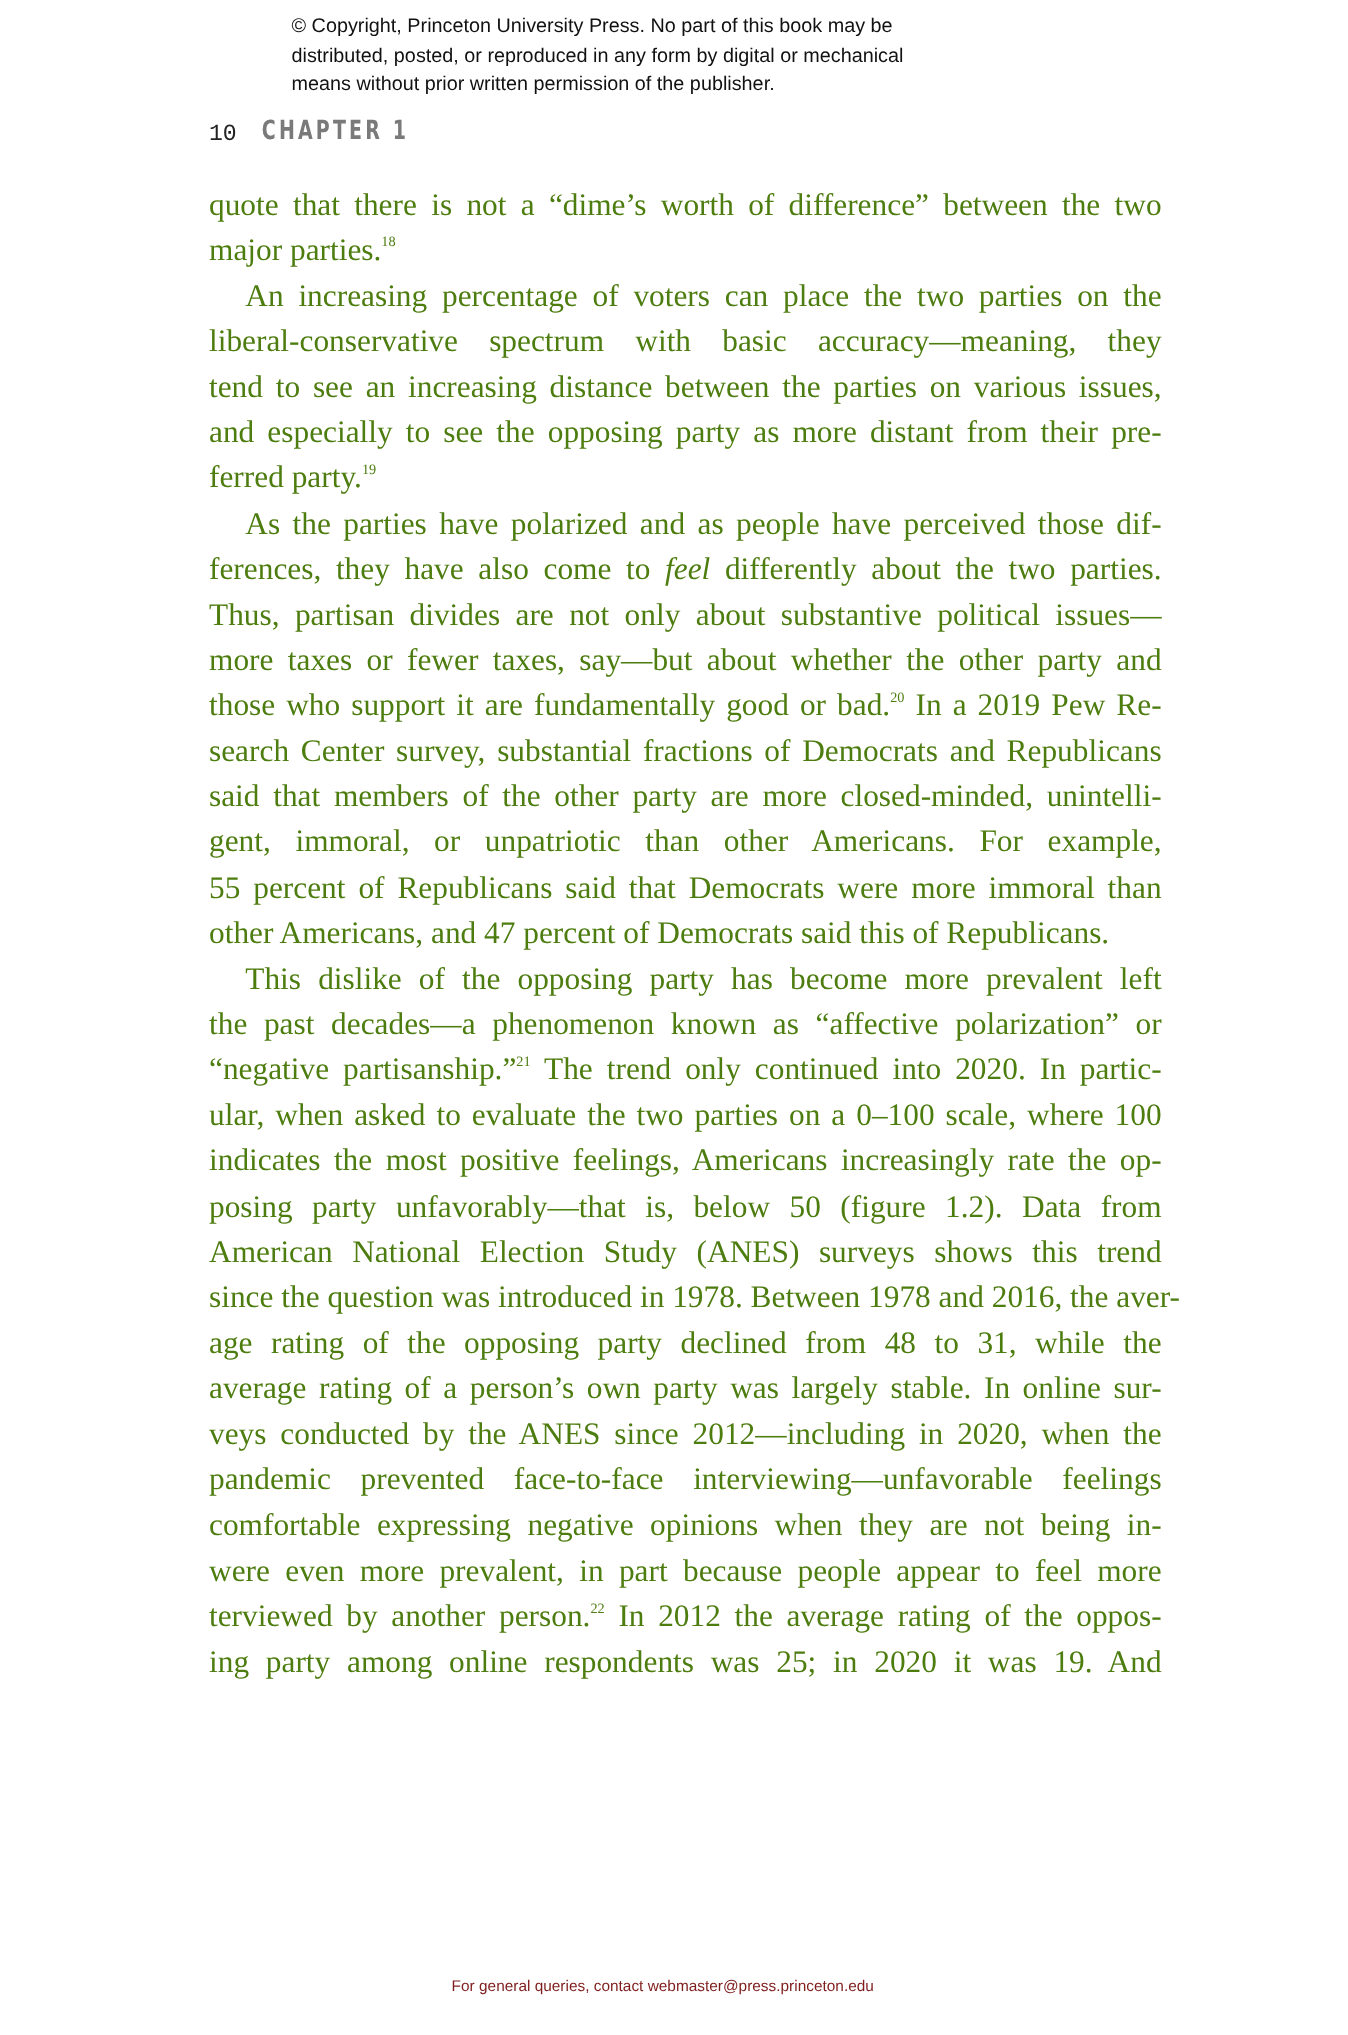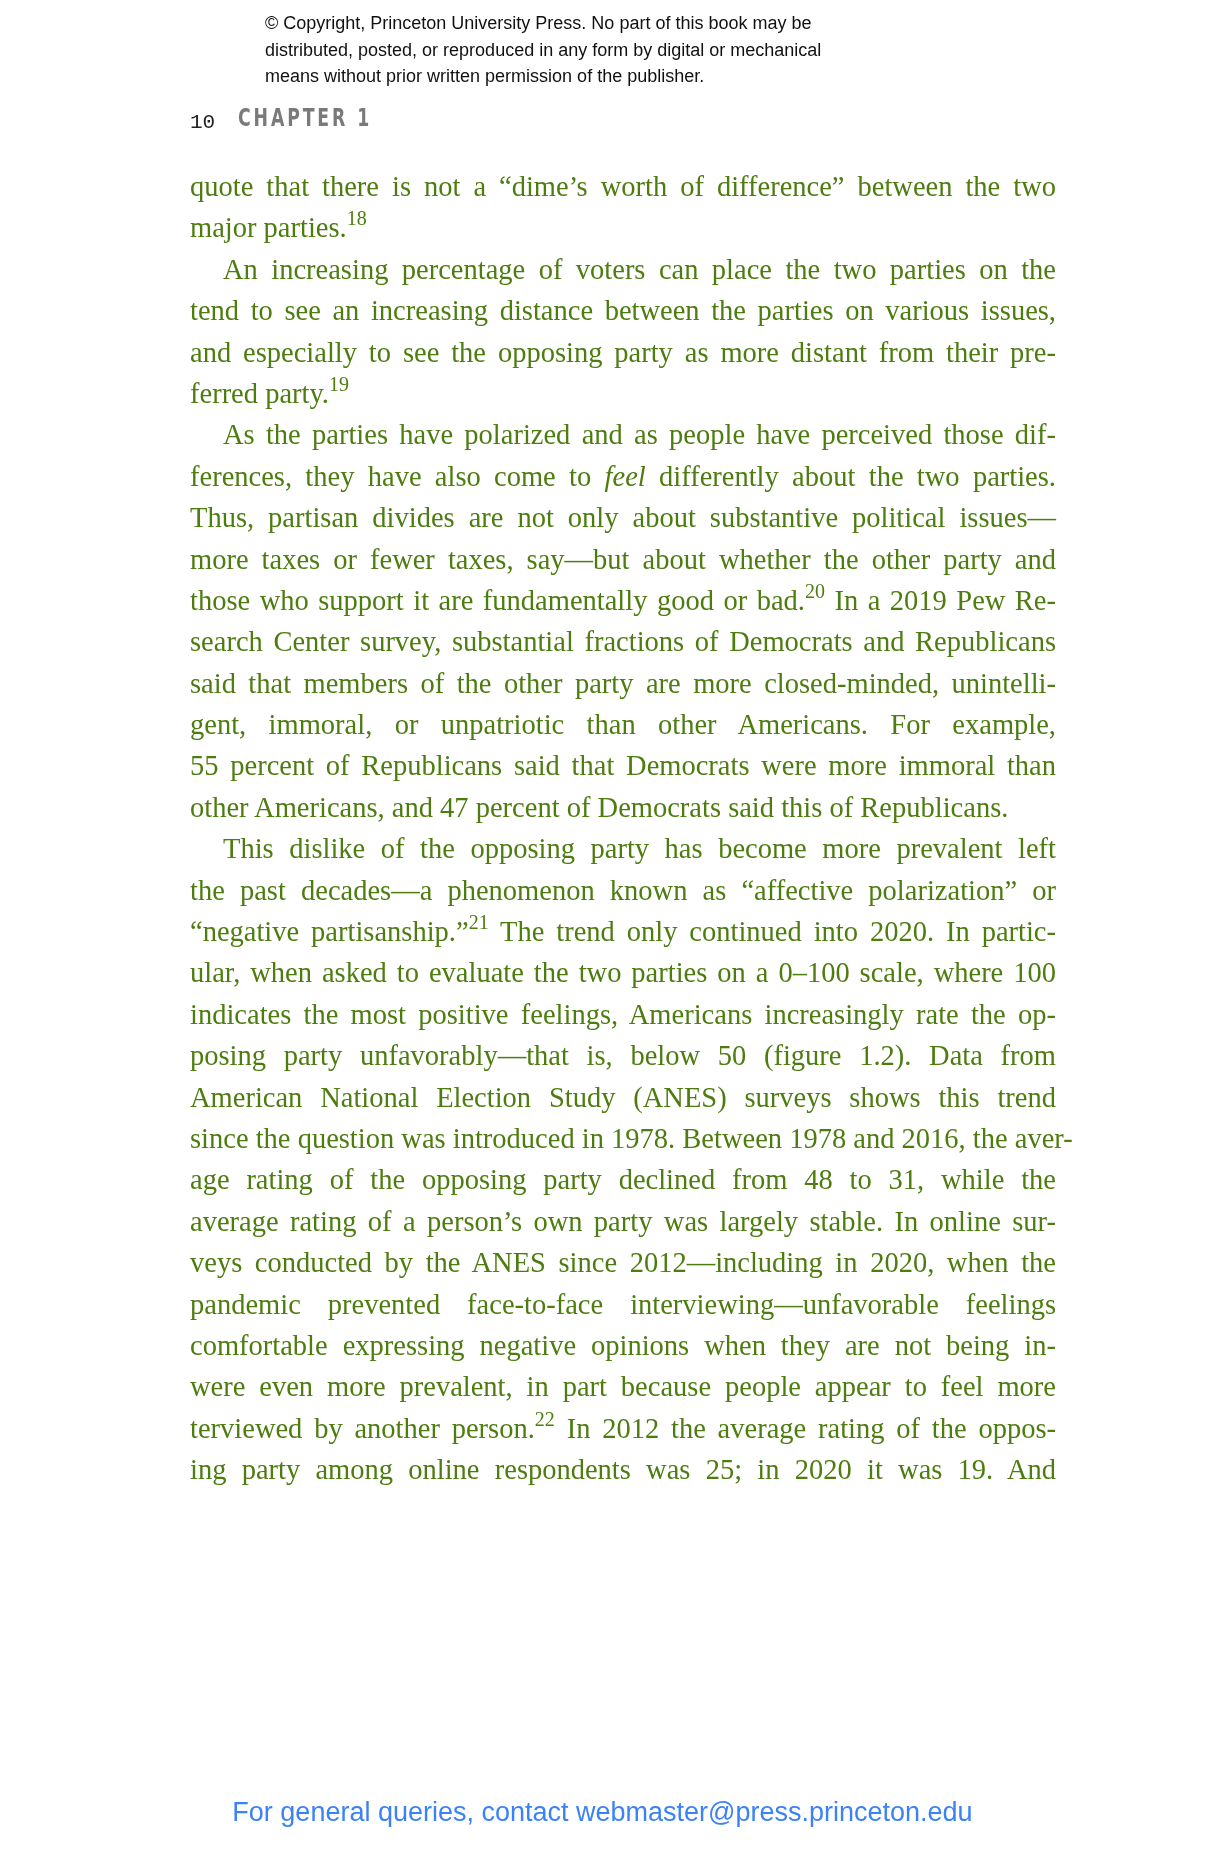--- a/index.html
+++ b/index.html
@@ -25,44 +25,45 @@
     position: absolute; left: 190px; top: 166px; width: 866px;
     font-family: "Liberation Serif", serif; font-size: 28.5px;
     line-height: 41.4px; color: #4d7c0f;
   }
   .line {
     display: block; height: 41.4px; white-space: nowrap;
     text-align: justify; text-align-last: justify; overflow: visible;
   }
   .line.last { text-align-last: left; }
   .line.indent { padding-left: 33px; }
-  .line sup { font-size: 20px; vertical-align: 12px; line-height: 0; }
+  .line sup { font-size: 13px; vertical-align: 12px; line-height: 0; }
   .footer {
     position: absolute; left: 0; width: 1205px; top: 1797px; text-align: center;
-    font-family: "Liberation Sans", sans-serif; font-size: 27px; color: #3b82f6;
+    font-family: "Liberation Sans", sans-serif; font-size: 14px; color: #7f1d1d;
   }
 </style>
 </head>
 <body>
 
 <div class="copyright">
   <div>© Copyright, Princeton University Press. No part of this book may be</div>
   <div>distributed, posted, or reproduced in any form by digital or mechanical</div>
   <div>means without prior written permission of the publisher.</div>
 </div>
 
 <div class="running-head">
   <span class="page-num">10</span>
   <span class="chapter-label">CHAPTER 1</span>
 </div>
 
 <div class="body-text" id="body-text">
     <span class="line"><span>quote that there is not a “dime’s worth of difference” between the two</span></span>
     <span class="line last"><span>major parties.</span><sup>18</sup></span>
     <span class="line indent"><span>An increasing percentage of voters can place the two parties on the</span></span>
+    <span class="line"><span>liberal-conservative spectrum with basic accuracy—meaning, they</span></span>
     <span class="line"><span>tend to see an increasing distance between the parties on various issues,</span></span>
     <span class="line"><span>and especially to see the opposing party as more distant from their pre-</span></span>
     <span class="line last"><span>ferred party.</span><sup>19</sup></span>
     <span class="line indent"><span>As the parties have polarized and as people have perceived those dif-</span></span>
     <span class="line"><span>ferences, they have also come to</span> <em>feel</em> <span>differently about the two parties.</span></span>
     <span class="line"><span>Thus, partisan divides are not only about substantive political issues—</span></span>
     <span class="line"><span>more taxes or fewer taxes, say—but about whether the other party and</span></span>
     <span class="line"><span>those who support it are fundamentally good or bad.</span><sup>20</sup> <span>In a 2019 Pew Re-</span></span>
     <span class="line"><span>search Center survey, substantial fractions of Democrats and Republicans</span></span>
     <span class="line"><span>said that members of the other party are more closed-minded, unintelli-</span></span>

